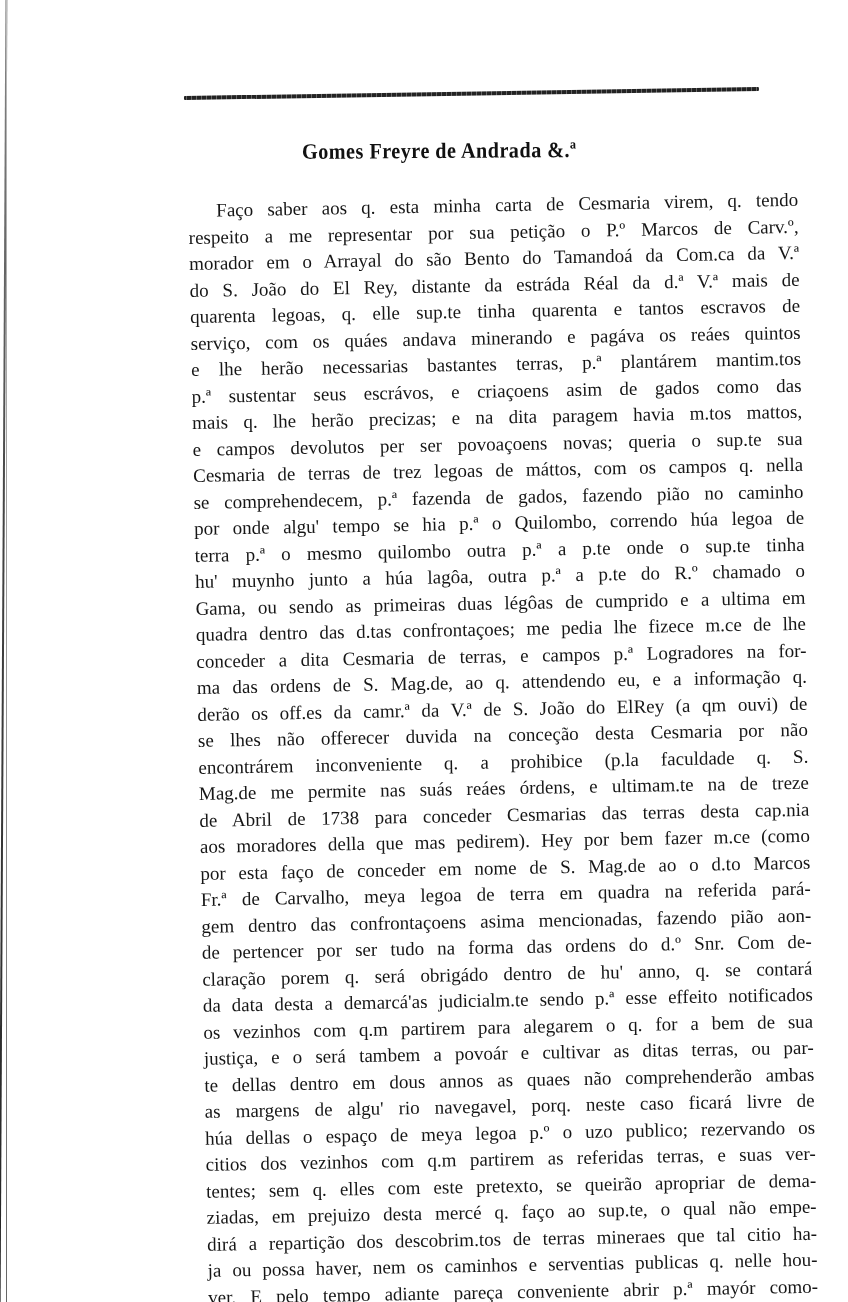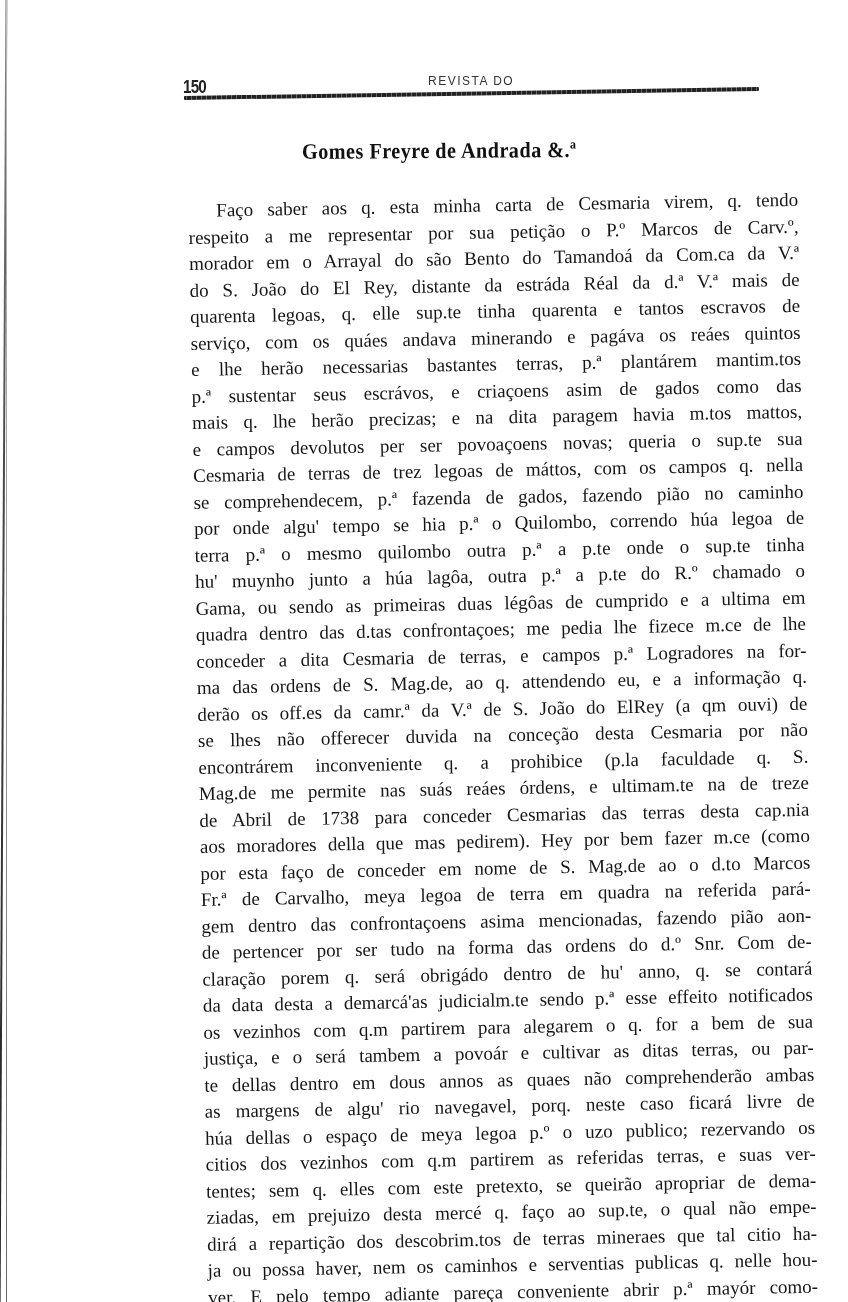--- a/index.html
+++ b/index.html
@@ -125,24 +125,20 @@
 </head>
 <body>
 
 <div class="binding">
   <div class="edge1"></div>
   <div class="edge2"></div>
 </div>
 
 <div class="page">
 
-  <div class="running-head">
-    <span class="page-number">150</span>
-    <span class="journal-title">REVISTA DO</span>
-  </div>
 
   <div class="rule"></div>
 
   <div class="doc-title">
     <span class="title-inner">Gomes Freyre de Andrada &amp;.ª</span>
   </div>
 
   <div class="body-text" id="body-text">
       <div class="line first"><span>Faço saber aos q. esta minha carta de Cesmaria virem, q. tendo</span></div>
       <div class="line"><span>respeito a me representar por sua petição o P.º Marcos de Carv.º,</span></div>

